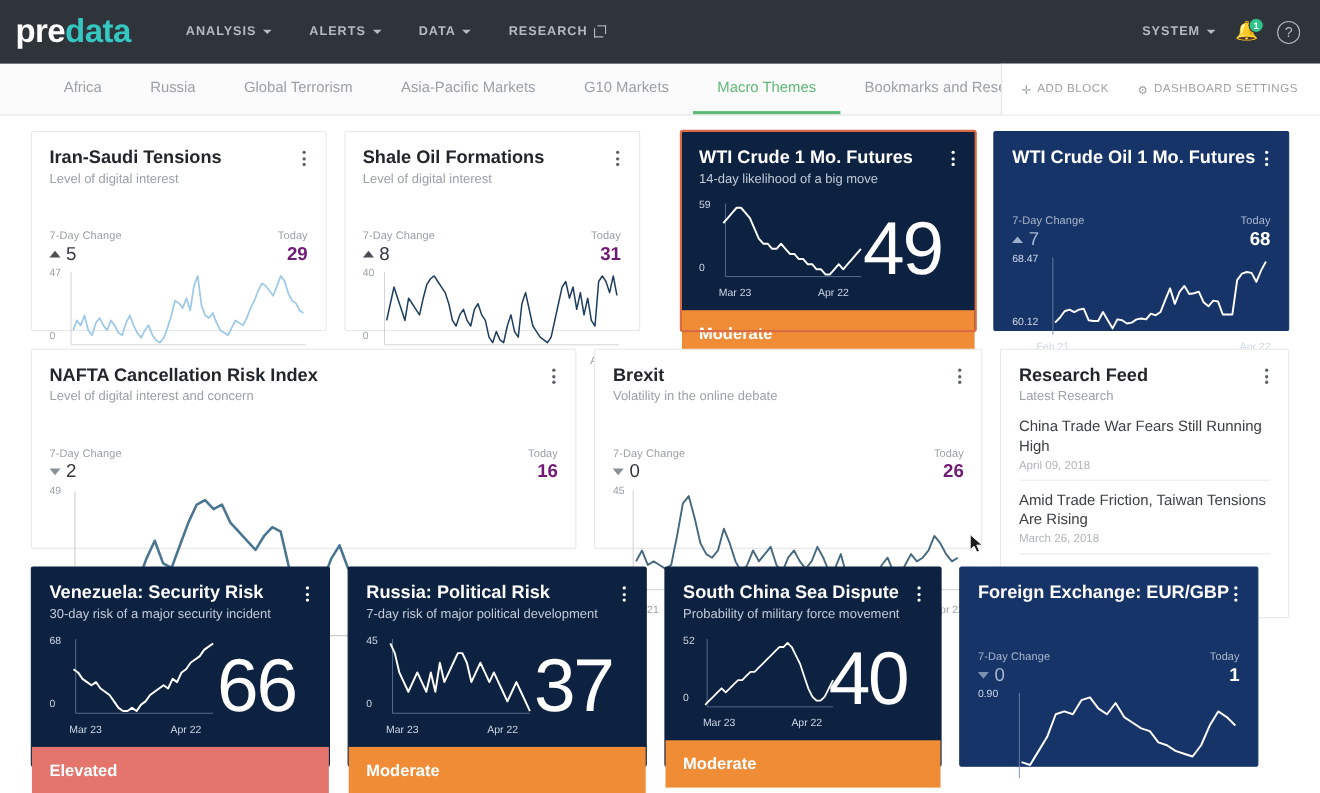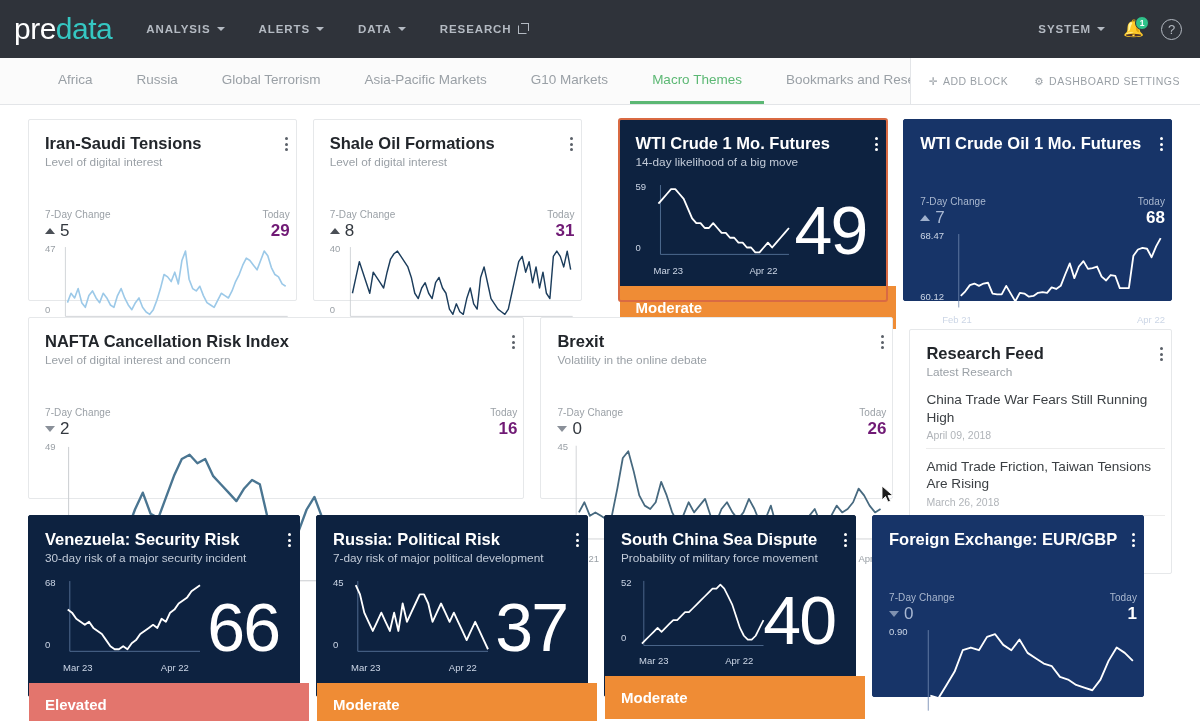--- a/index.html
+++ b/index.html
@@ -10,21 +10,21 @@
     overflow: hidden;
   }
 
   
   .topnav {
     height: 58px; background: #2f333a;
     display: flex; align-items: center;
     padding: 0 18px 0 14px;
     position: relative;
   }
-  .logo { font-size: 30px; font-weight: 400; letter-spacing: -0.5px; margin-right: 34px; }
+  .logo { font-size: 30px; font-weight: 700; letter-spacing: -0.5px; margin-right: 50px; }
   .logo .pre { color: #ffffff; }
   .logo .data { color: #35c7c2; }
   .nav-links { display: flex; align-items: center; gap: 34px; }
   .nav-link {
     color: #b4bac2; font-size: 11.5px; font-weight: bold;
     letter-spacing: 0.9px; cursor: pointer; display: flex;
     align-items: center; gap: 6px; white-space: nowrap;
   }
   .caret { width: 0; height: 0; border-left: 4px solid transparent;
            border-right: 4px solid transparent; border-top: 4px solid #b4bac2; display: inline-block; }
@@ -72,21 +72,21 @@
     font-size: 10.5px; color: #9aa0a6; letter-spacing: 0.5px;
     cursor: pointer; display: flex; align-items: center; gap: 5px; white-space: nowrap;
   }
 
   
   .board { padding: 14px 28px 0 28px; position: relative; height: 616px; }
   .row { display: flex; gap: 16px; margin-bottom: 16px; }
 
   .card {
     background: #ffffff; border: 1px solid #e6e8ea; border-radius: 2px;
-    padding: 14px 6px 10px 16px; position: relative;
+    padding: 14px 16px 10px 16px; position: relative;
     display: flex; flex-direction: column; justify-content: space-between;
   }
   .card.dark { background: #0d2240; border-color: #0d2240; }
   .card.blue { background: #173468; border-color: #173468; }
   .card.selected { outline: 2px solid #d96a43; outline-offset: -1px; margin-left: 21px; }
 
   .card-head { display: flex; align-items: flex-start; }
   .card-title { font-size: 16.5px; font-weight: bold; color: #22262b; line-height: 1.1; }
   .card.dark .card-title, .card.blue .card-title { color: #ffffff; }
   .card-sub { font-size: 11.8px; color: #9aa0a6; margin-top: 3px; }
@@ -458,21 +458,21 @@
       <div class="xlabels" style="padding-left:12px;">
         <span>Feb 21</span>
         <span>Apr 22</span>
       </div>
       <div class="resize-handle"></div>
       <svg class="cursor-arrow" style="right:-3px;bottom:-5px;" viewBox="0 0 14 18">
         <path d="M1 1 L1 15 L4.5 11.5 L7 17 L9.5 16 L7 10.6 L12 10.6 Z" fill="#1b1b1b" stroke="#ffffff" stroke-width="0.9"></path>
       </svg>
     </div>
 
-    <div class="card" style="width:272px;height:245px;margin-top:12px;">
+    <div class="card" style="width:272px;height:245px;">
       <div class="card-head">
         <div>
           <div class="card-title">Research Feed</div>
           <div class="card-sub">Latest Research</div>
         </div>
         <div class="kebab">
             <i></i>
             <i></i>
             <i></i>
           </div>

